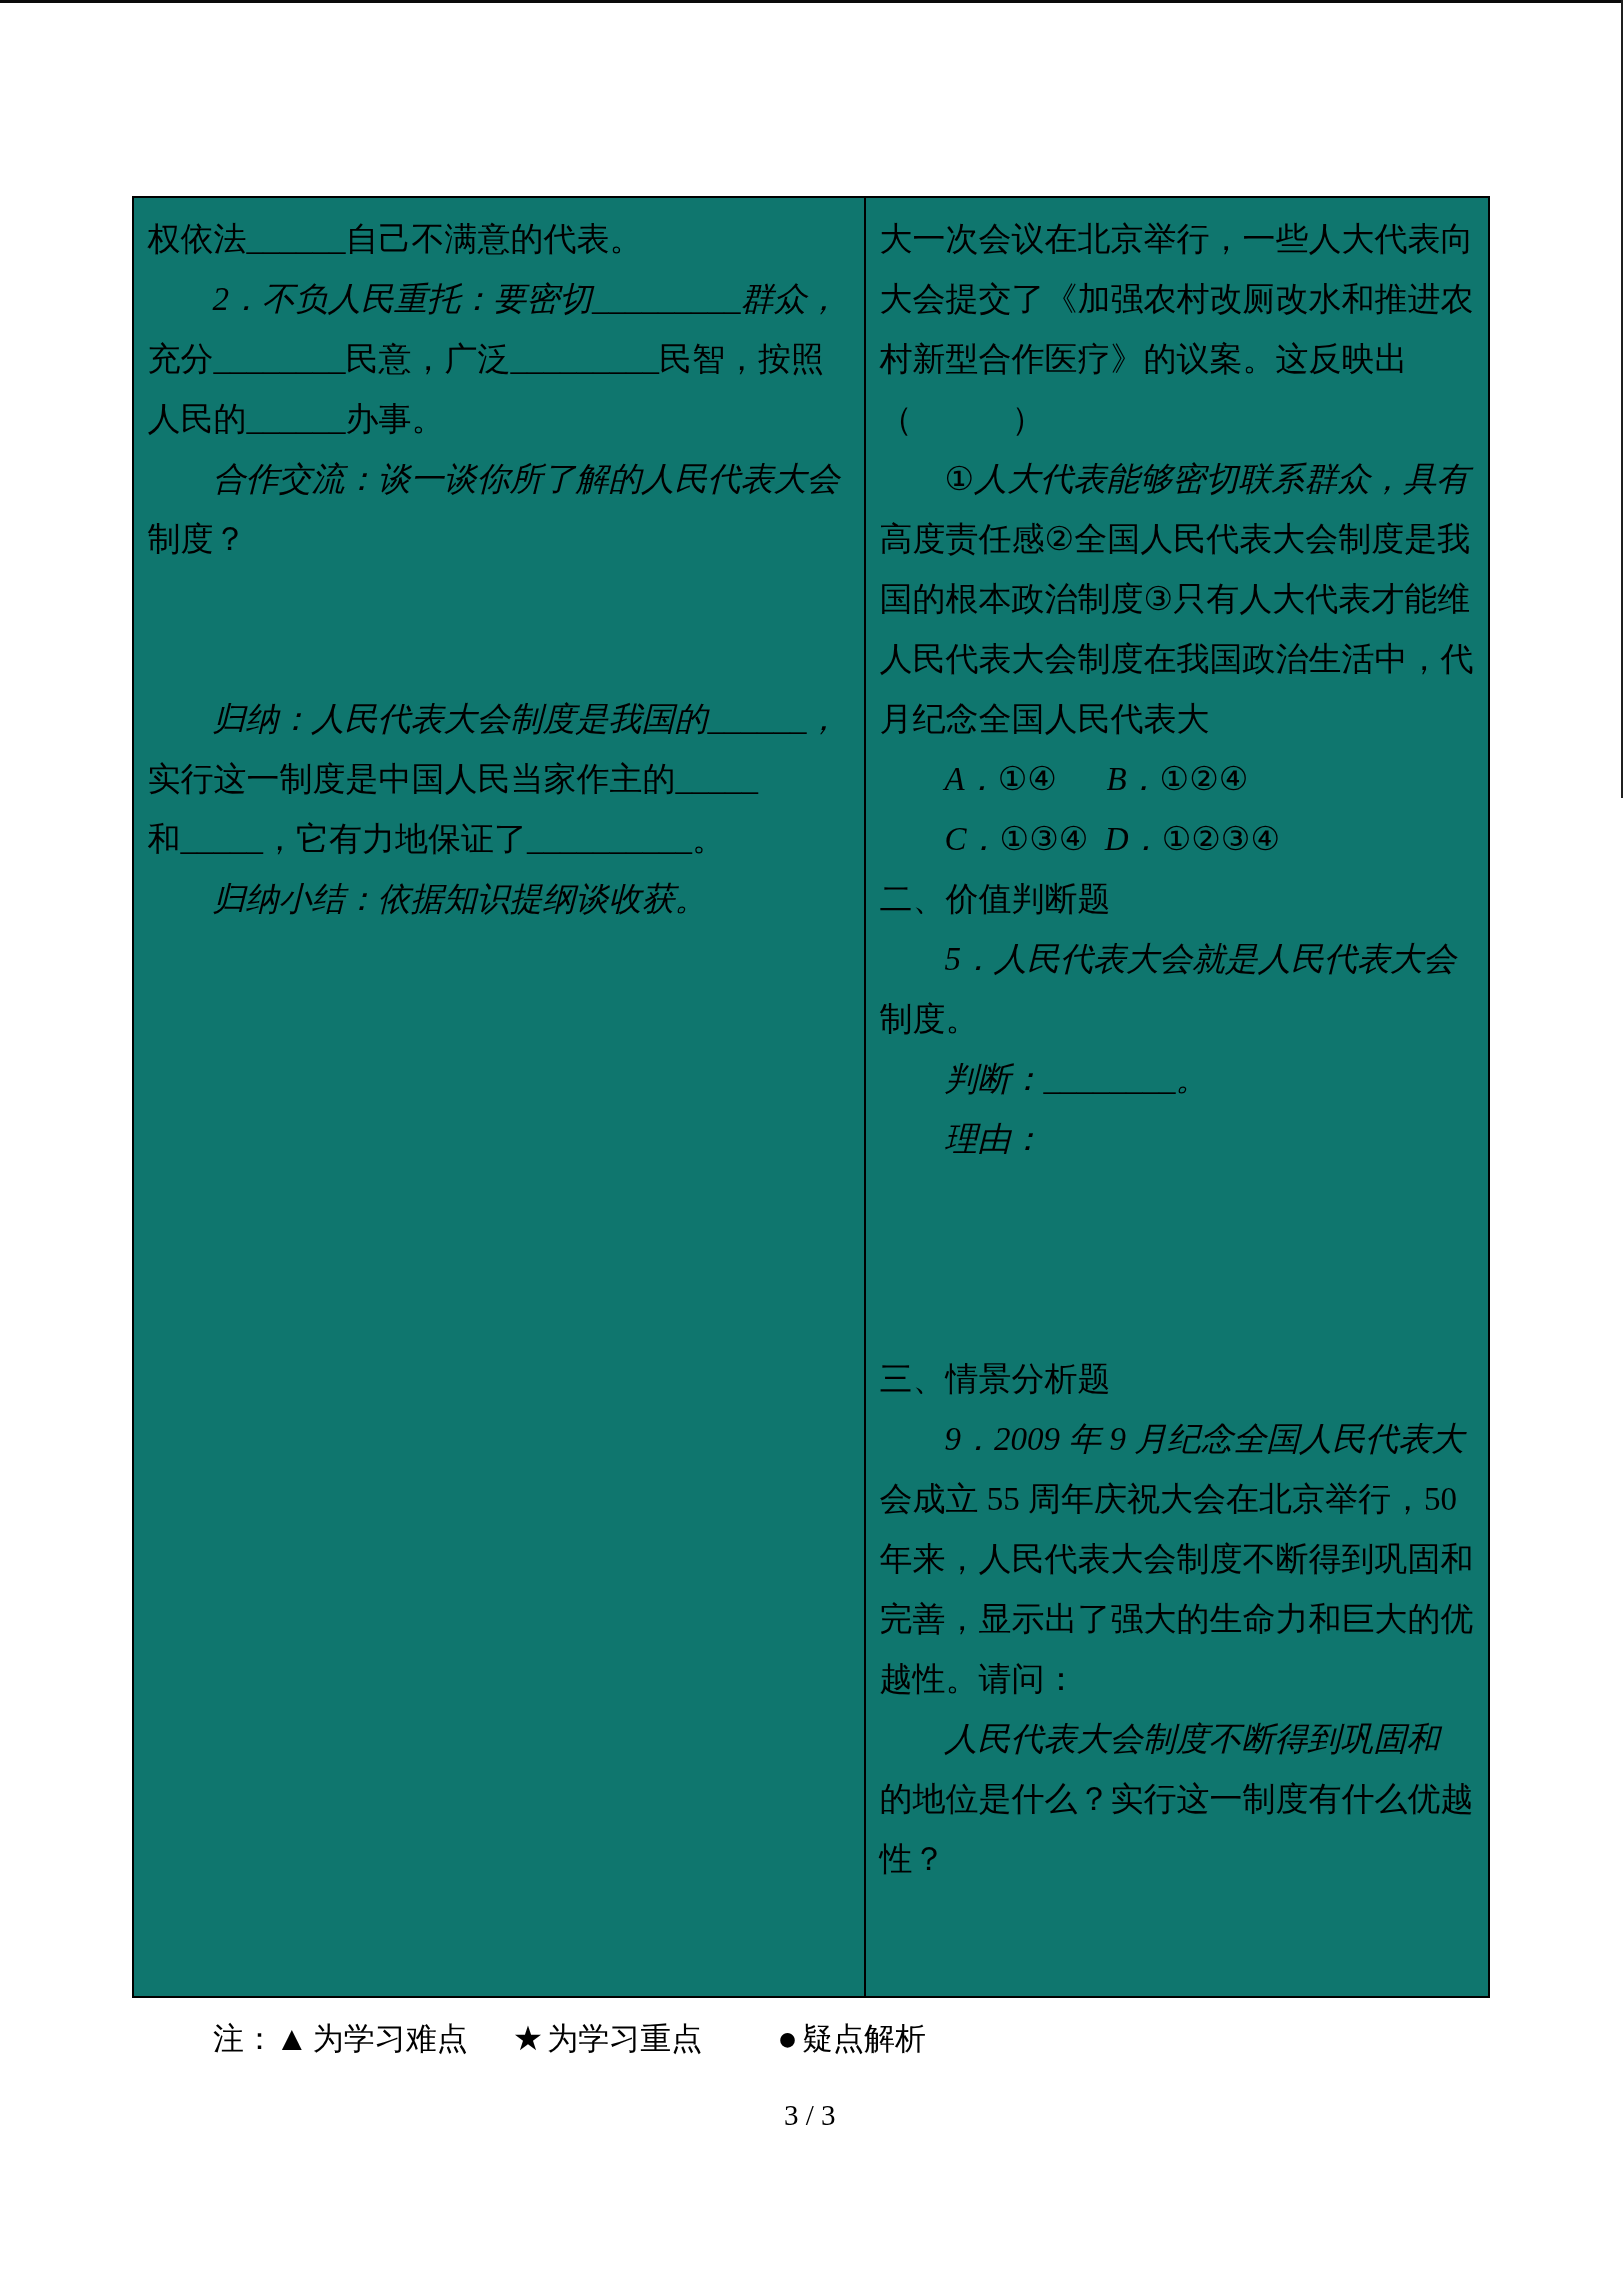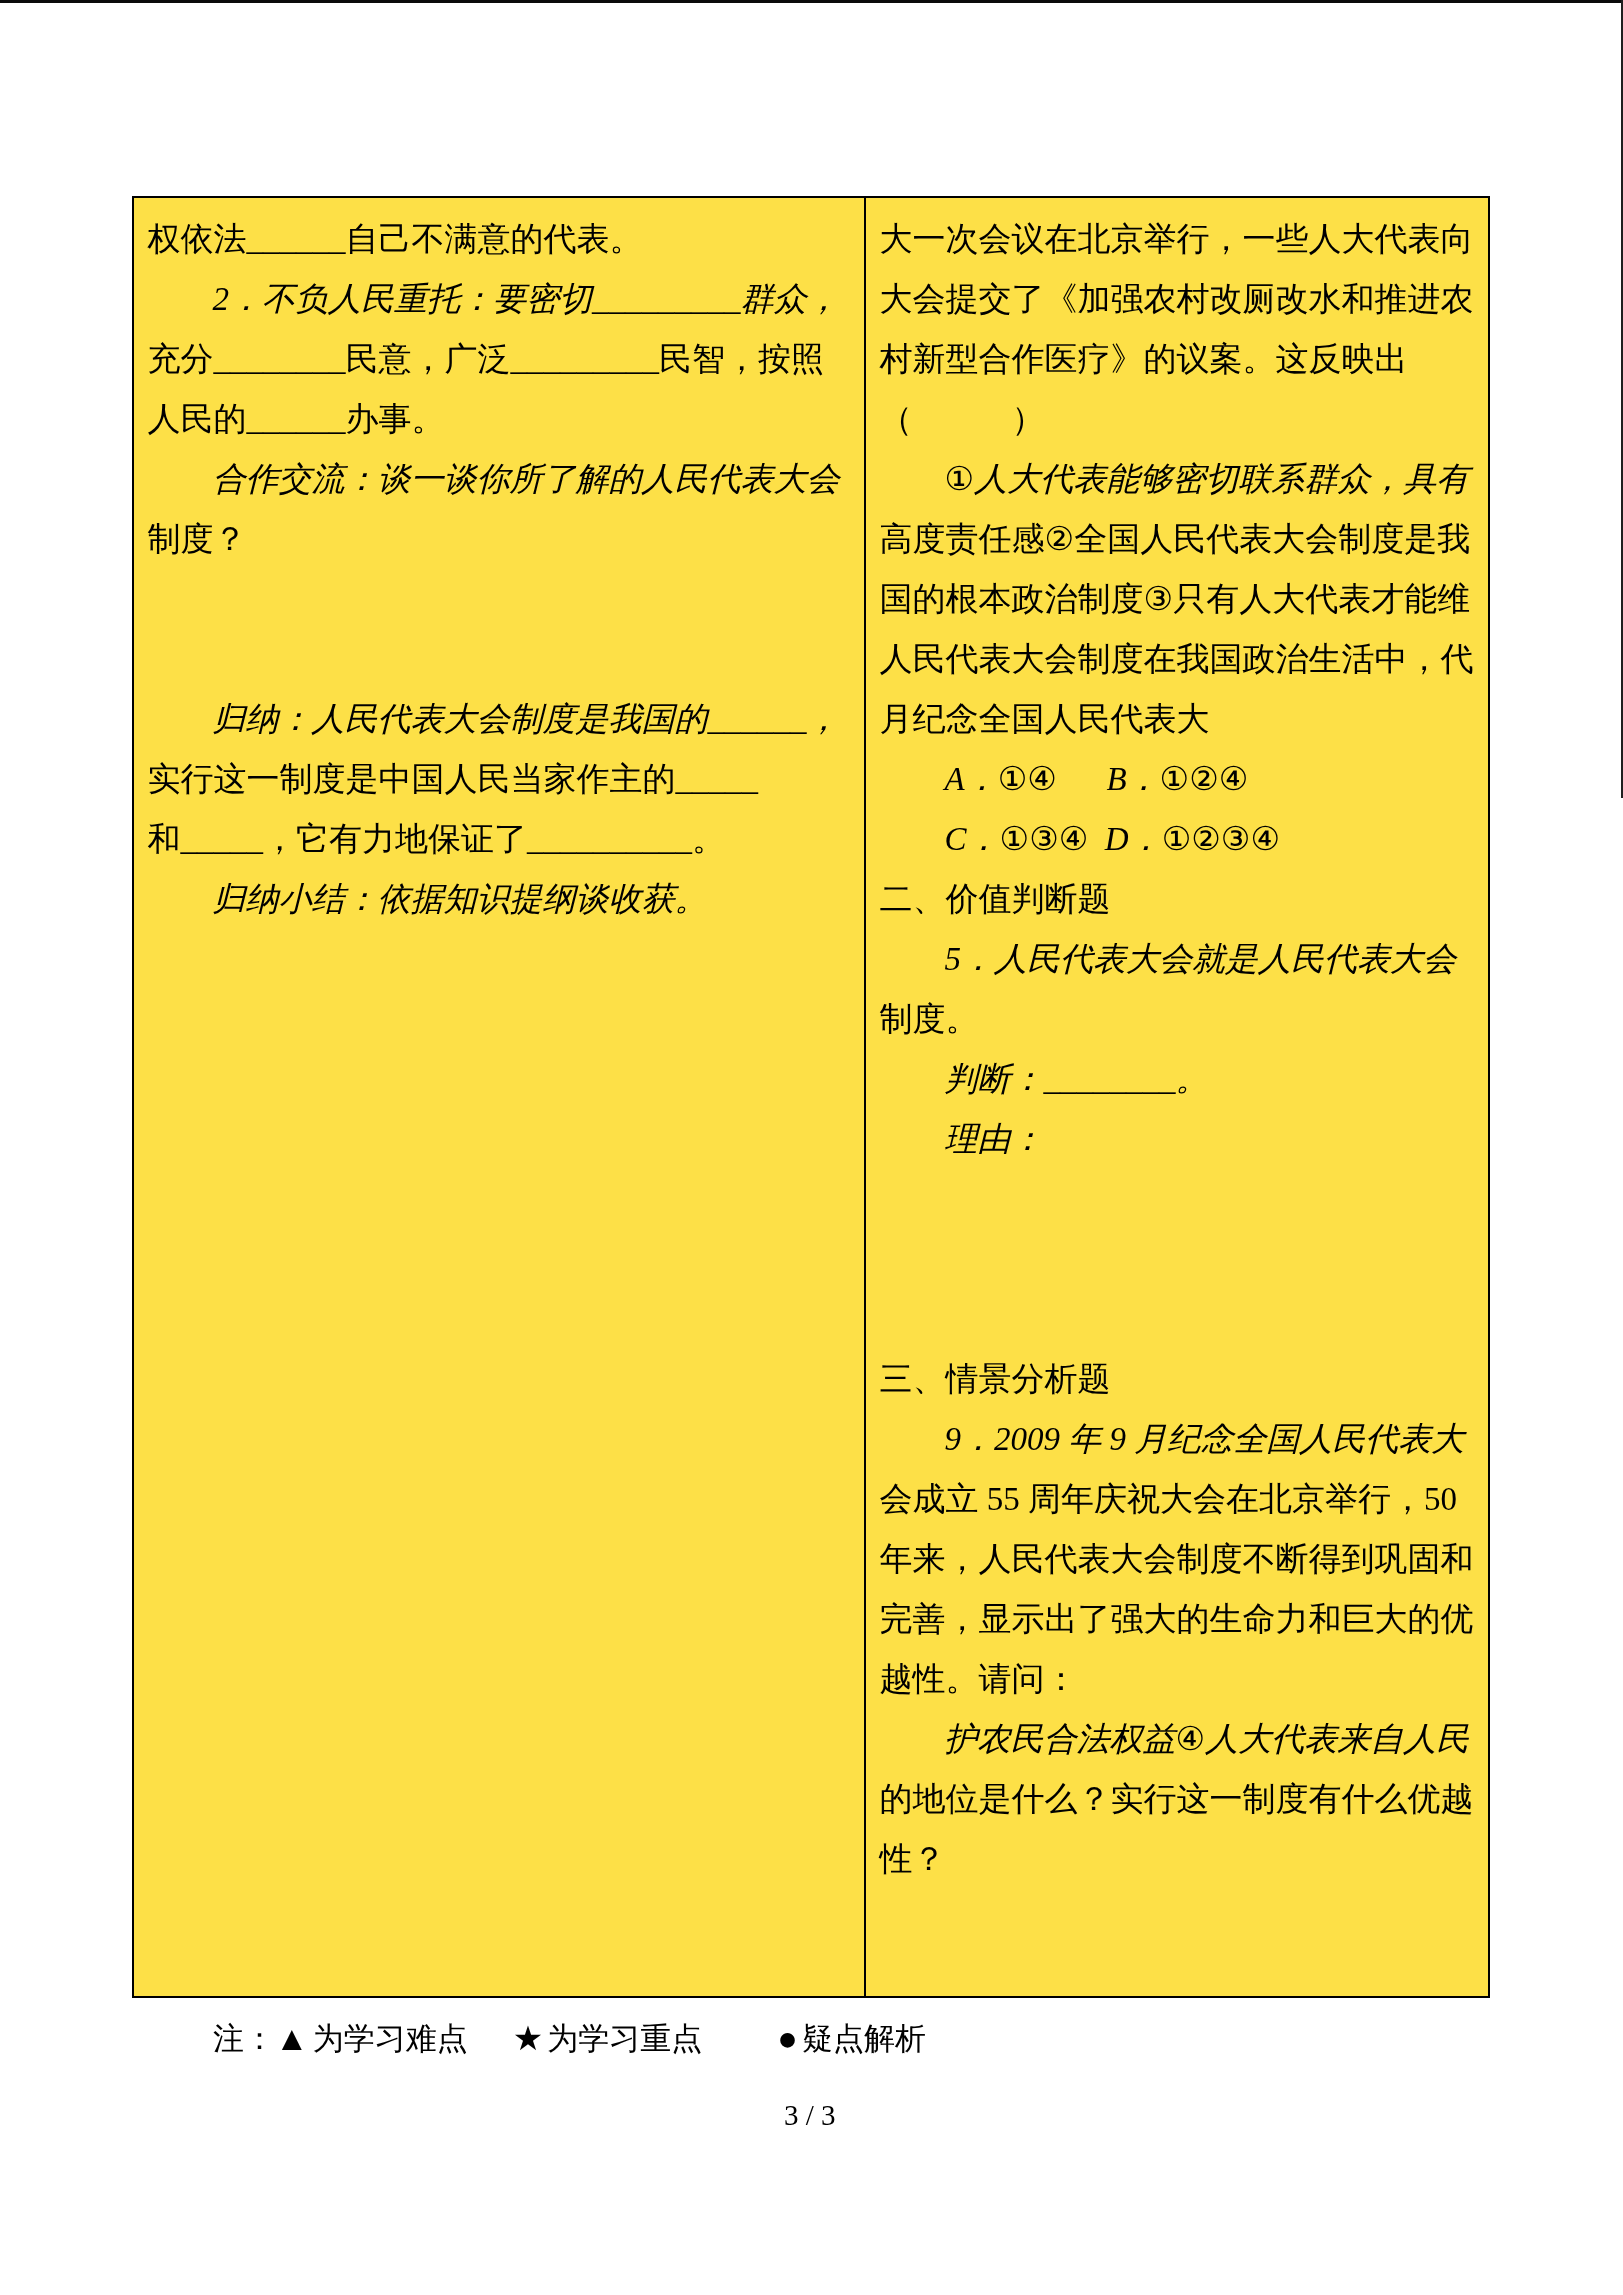--- a/index.html
+++ b/index.html
@@ -29,21 +29,21 @@
     background: #1f1f1f;
   }
   
   .sheet-table {
     position: absolute;
     left: 132px; top: 196px;
     width: 1358px; height: 1802px;
     border: 2px solid #000000;
     box-sizing: border-box;
     display: flex;
-    background: #fde047;
+    background: #0f766e;
   }
   .cell {
     box-sizing: border-box;
     padding: 11px 13.6px 0 13.6px;
     overflow: hidden;
   }
   .cell.left {
     width: 732px;
     border-right: 2px solid #000000;
   }
@@ -127,21 +127,21 @@
     <div class="line indent">理由：</div>
     <div class="line"></div>
     <div class="line"></div>
     <div class="line"></div>
     <div class="line">三、情景分析题</div>
     <div class="line indent">9．2009 年 9 月纪念全国人民代表大</div>
     <div class="line">会成立 55 周年庆祝大会在北京举行，50</div>
     <div class="line">年来，人民代表大会制度不断得到巩固和</div>
     <div class="line">完善，显示出了强大的生命力和巨大的优</div>
     <div class="line">越性。请问：</div>
-    <div class="line indent">护农民合法权益④人大代表来自人民</div>
+    <div class="line indent">人民代表大会制度不断得到巩固和</div>
     <div class="line">的地位是什么？实行这一制度有什么优越</div>
     <div class="line">性？</div>
   </div>
 </div>
 
 <div class="footer-note">
   <span class="seg">注：</span>
   <span class="seg">
     <span class="marker">▲</span>
     <span>为学习难点</span>

